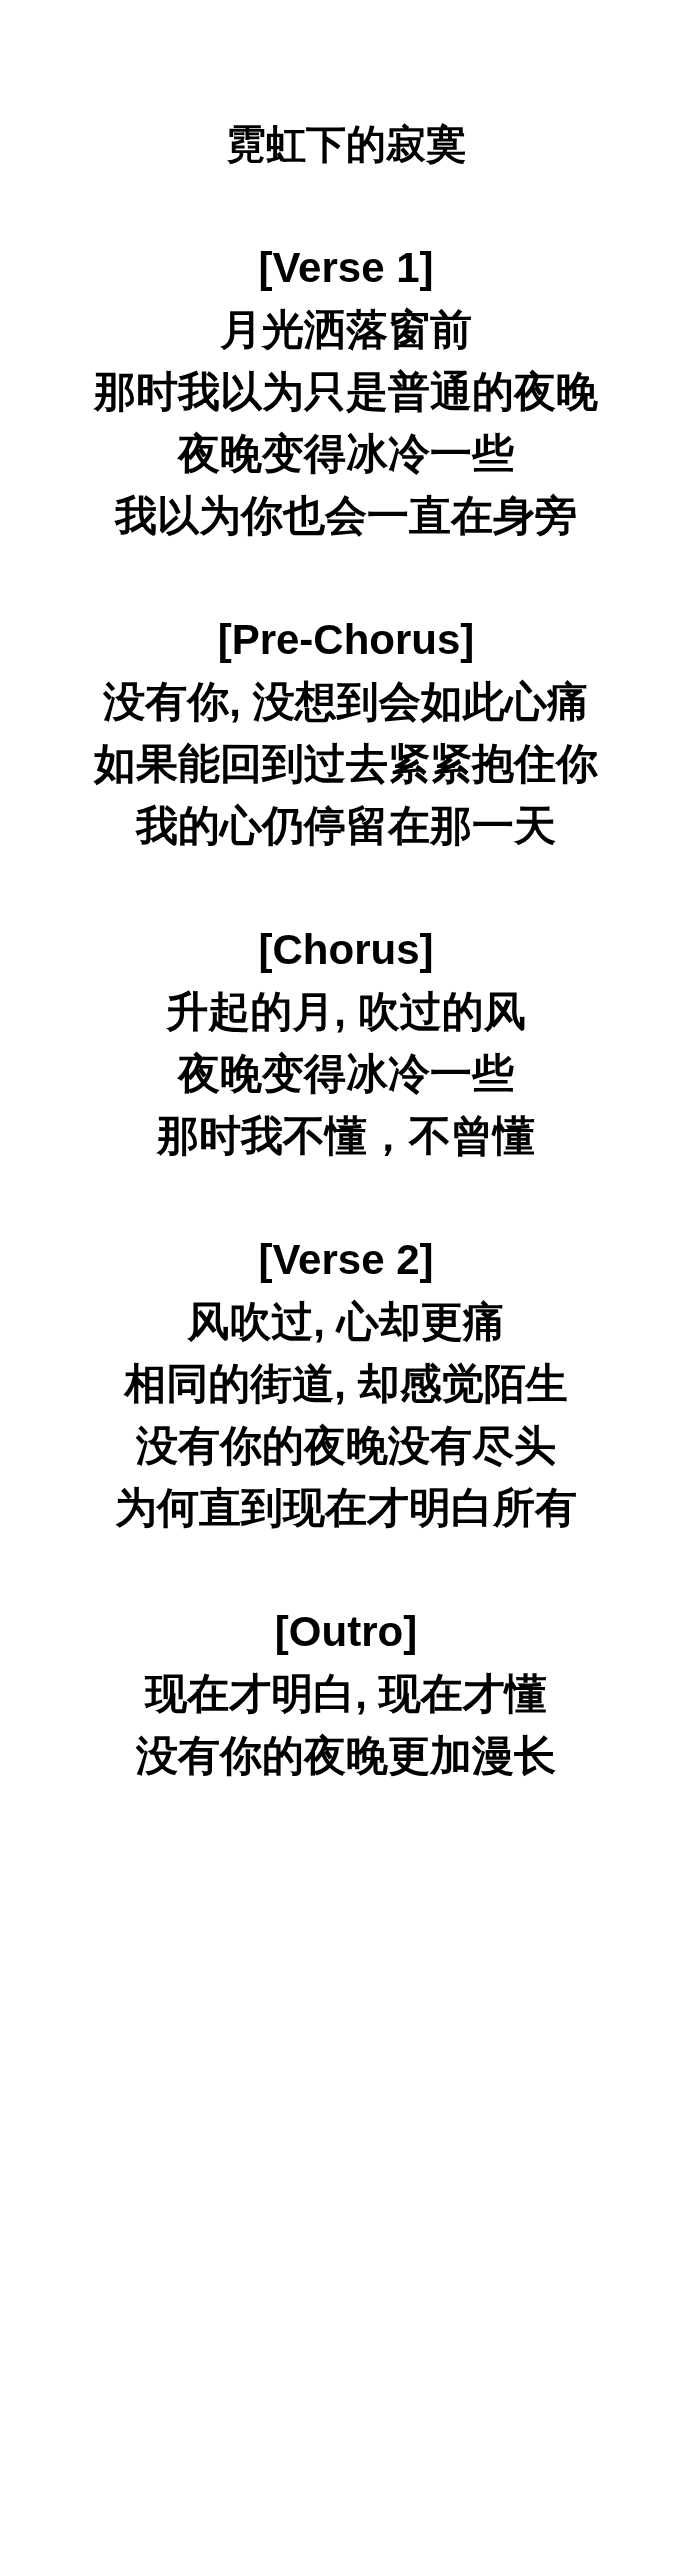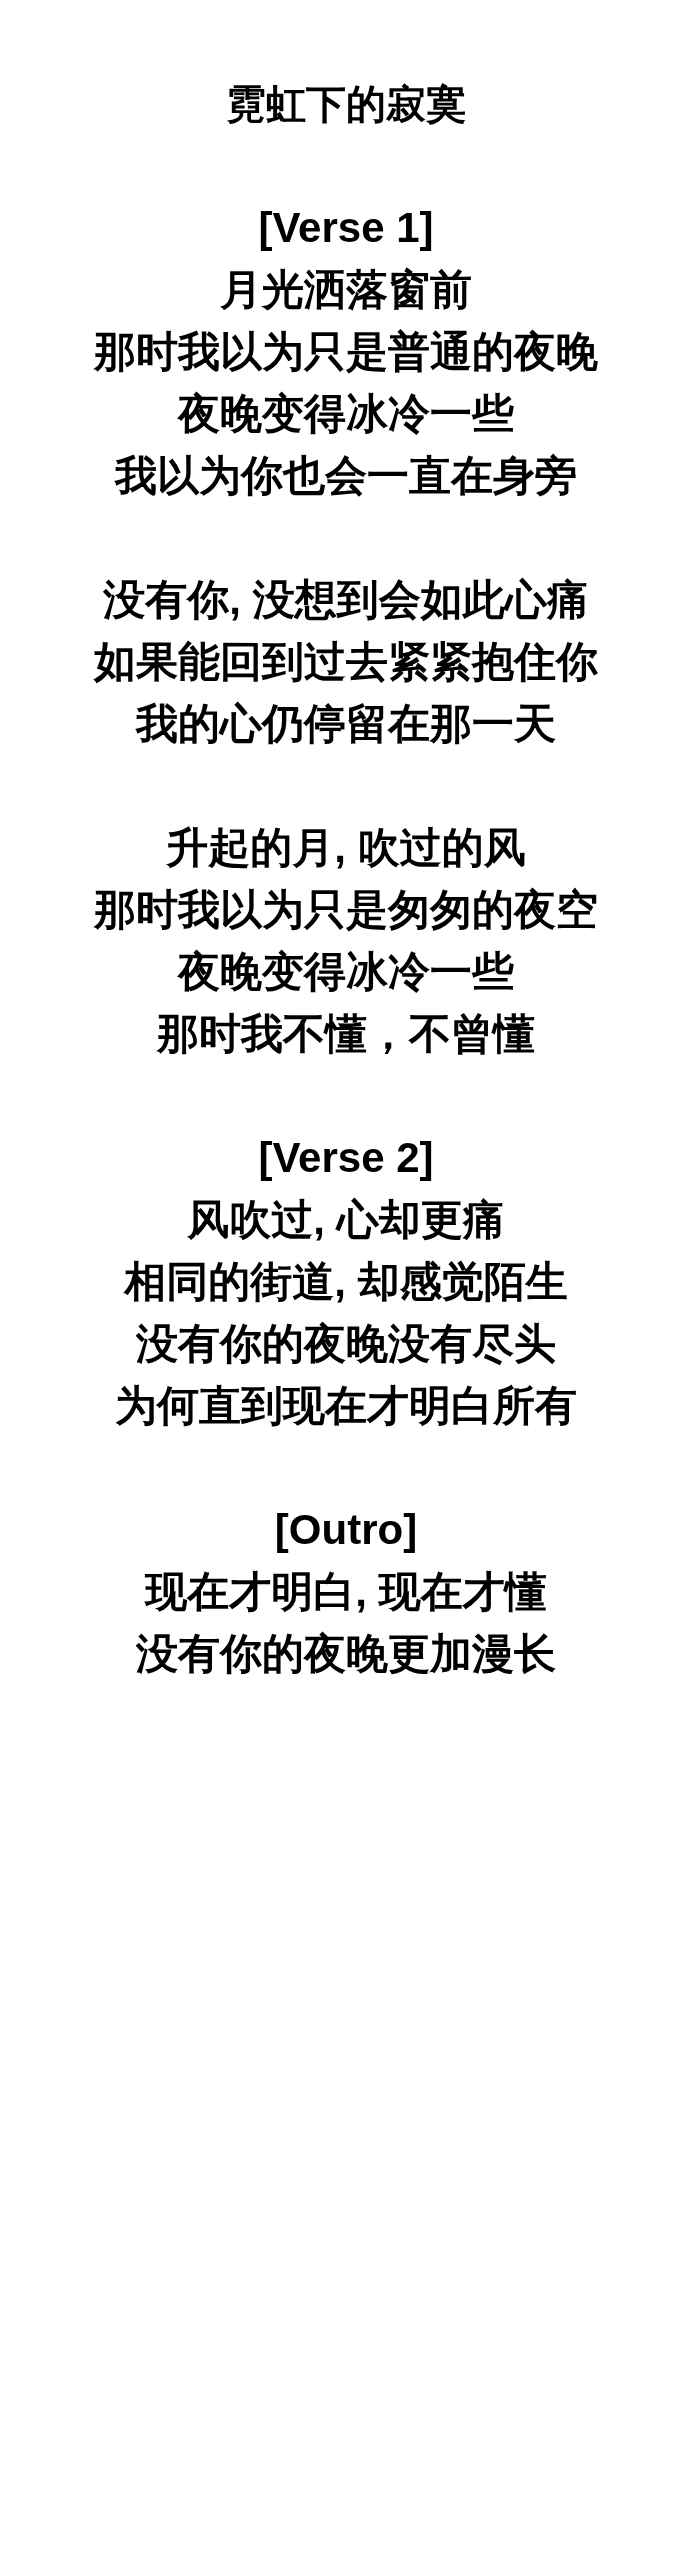--- a/index.html
+++ b/index.html
@@ -11,20 +11,21 @@
     height: 2576px;
     background: #ffffff;
     color: #000000;
     font-family: "Liberation Sans", "DejaVu Sans", sans-serif;
     overflow: hidden;
   }
   .doc {
     width: 692px;
     padding-top: 73px;
     box-sizing: border-box;
+    margin-top: 40px;
   }
   .line {
     height: 62px;
     line-height: 62px;
     font-size: 42px;
     font-weight: 700;
     text-align: center;
     white-space: pre;
   }
   .title-line {
@@ -43,28 +44,29 @@
 
   <div class="section">
     <div class="line">[Verse 1]</div>
     <div class="line">月光洒落窗前</div>
     <div class="line">那时我以为只是普通的夜晚</div>
     <div class="line">夜晚变得冰冷一些</div>
     <div class="line">我以为你也会一直在身旁</div>
   </div>
 
   <div class="section">
+    <div class="line">[Pre-Chorus]</div>
     <div class="line">没有你, 没想到会如此心痛</div>
     <div class="line">如果能回到过去紧紧抱住你</div>
     <div class="line">我的心仍停留在那一天</div>
   </div>
 
   <div class="section">
+    <div class="line">[Chorus]</div>
     <div class="line">升起的月, 吹过的风</div>
-    <div class="line">那时我以为只是匆匆的夜空</div>
     <div class="line">夜晚变得冰冷一些</div>
     <div class="line">那时我不懂，不曾懂</div>
   </div>
 
   <div class="section">
     <div class="line">[Verse 2]</div>
     <div class="line">风吹过, 心却更痛</div>
     <div class="line">相同的街道, 却感觉陌生</div>
     <div class="line">没有你的夜晚没有尽头</div>
     <div class="line">为何直到现在才明白所有</div>

